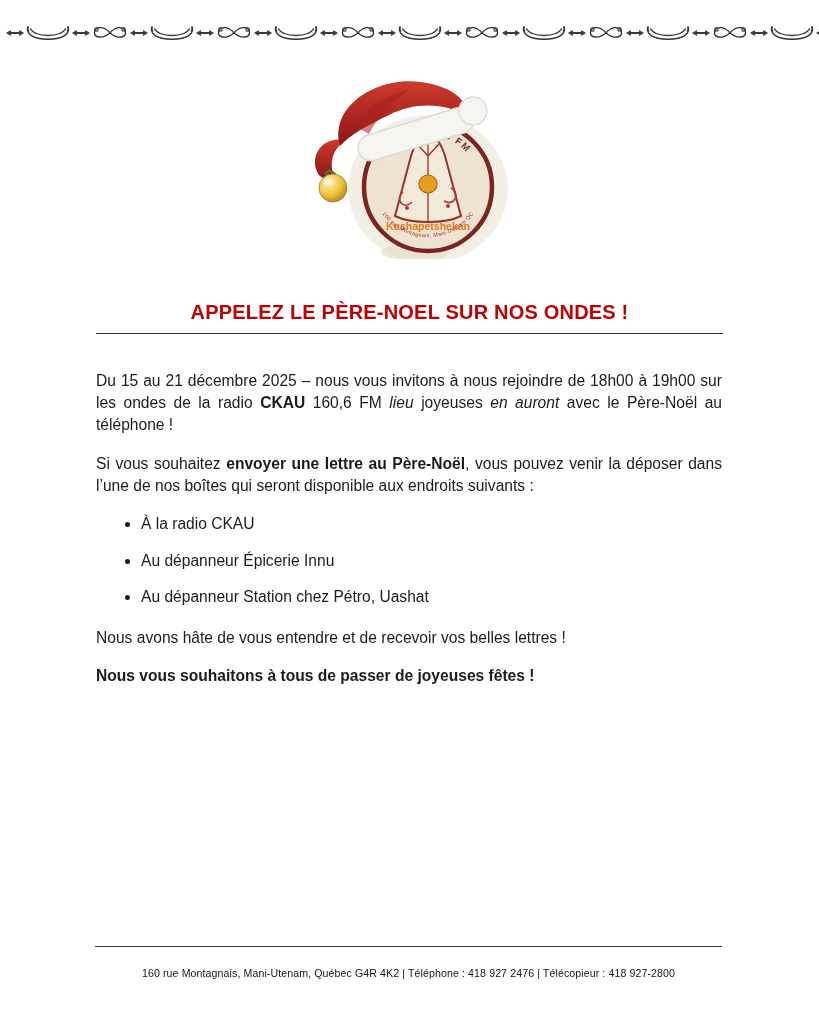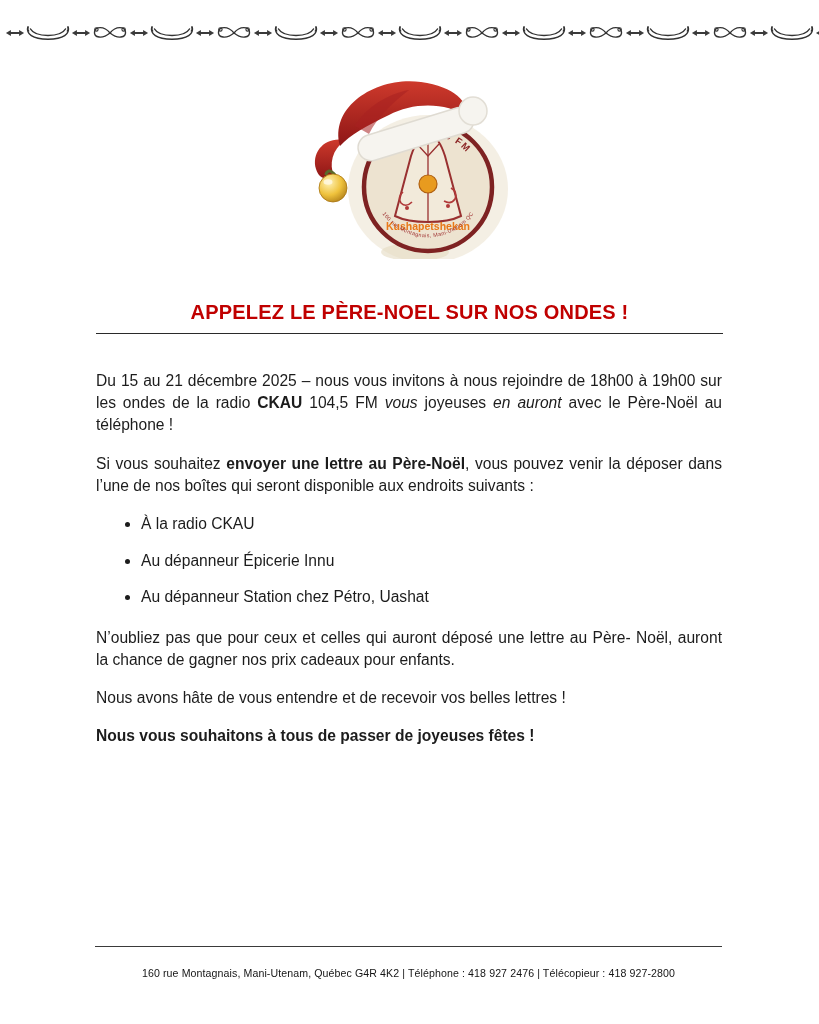--- a/index.html
+++ b/index.html
@@ -261,28 +261,27 @@
       </g>
     </svg>
   </div>
 
   <div class="title-block">
     <div class="doc-title">APPELEZ LE PÈRE-NOEL SUR NOS ONDES !</div>
     <div class="title-rule"></div>
   </div>
 
   <div class="content">
-    <p class="para justify"><span>Du 15 au 21 décembre 2025 – nous vous invitons à nous rejoindre de 18h00 à 19h00 sur les ondes de la radio </span><span class="b">CKAU</span><span> 104,5 FM </span><span class="i">vous</span><span> joyeuses </span><span class="i">en auront</span><span> avec le Père-Noël au téléphone !</span></p>
+    <p class="para justify"><span>Du 15 au 21 décembre 2025 – nous vous invitons à nous rejoindre de 18h00 à 19h00 sur les ondes de la radio </span><span class="b">CKAU</span><span> 160,6 FM </span><span class="i">lieu</span><span> joyeuses </span><span class="i">en auront</span><span> avec le Père-Noël au téléphone !</span></p>
     <p class="para justify"><span>Si vous souhaitez </span><span class="b">envoyer une lettre au Père-Noël</span><span>, vous pouvez venir la déposer dans l’une de nos boîtes qui seront disponible aux endroits suivants :</span></p>
     <ul class="bullets">
         <li>À la radio CKAU</li>
         <li>Au dépanneur Épicerie Innu</li>
         <li>Au dépanneur Station chez Pétro, Uashat</li>
       </ul>
-    <p class="para justify"><span>N’oubliez pas que pour ceux et celles qui auront déposé une lettre au Père- Noël, auront la chance de gagner nos prix cadeaux pour enfants.</span></p>
     <p class="para"><span>Nous avons hâte de vous entendre et de recevoir vos belles lettres !</span></p>
     <p class="para"><span class="b">Nous vous souhaitons à tous de passer de joyeuses fêtes !</span></p>
   </div>
 
   <div class="footer">
     <div class="footer-text">160 rue Montagnais, Mani-Utenam, Québec G4R 4K2  |  Téléphone : 418 927 2476  |  Télécopieur : 418 927-2800</div>
   </div>
 
 </div>
 

